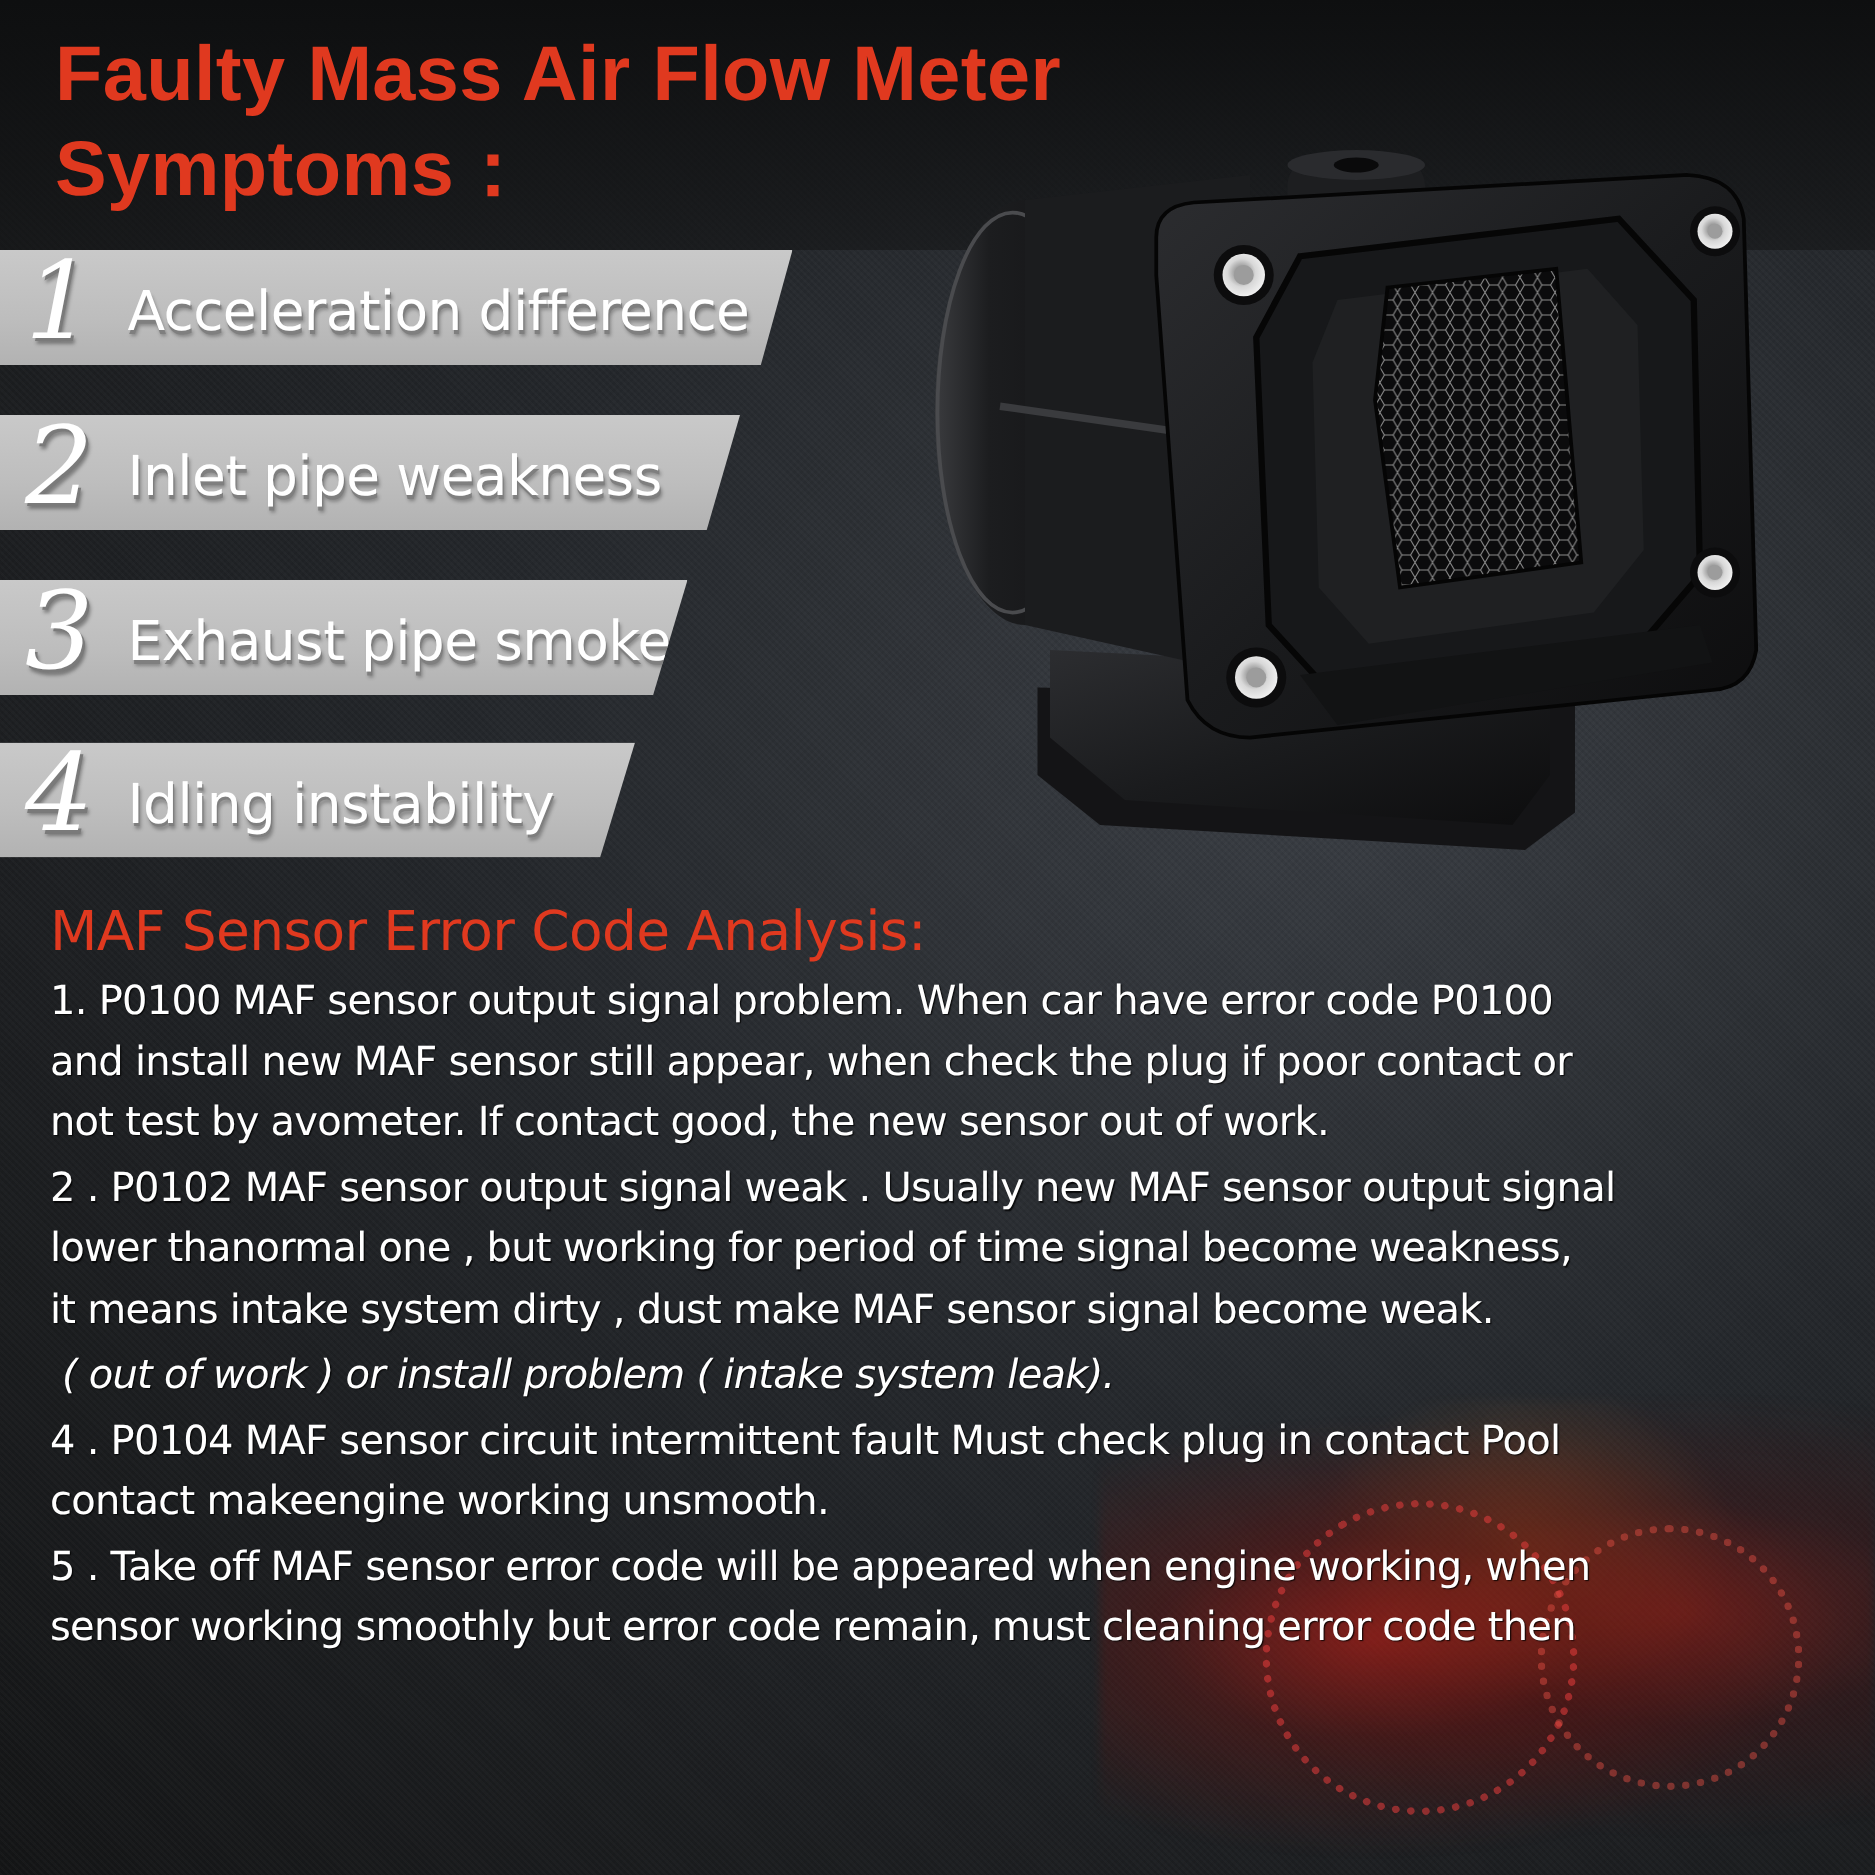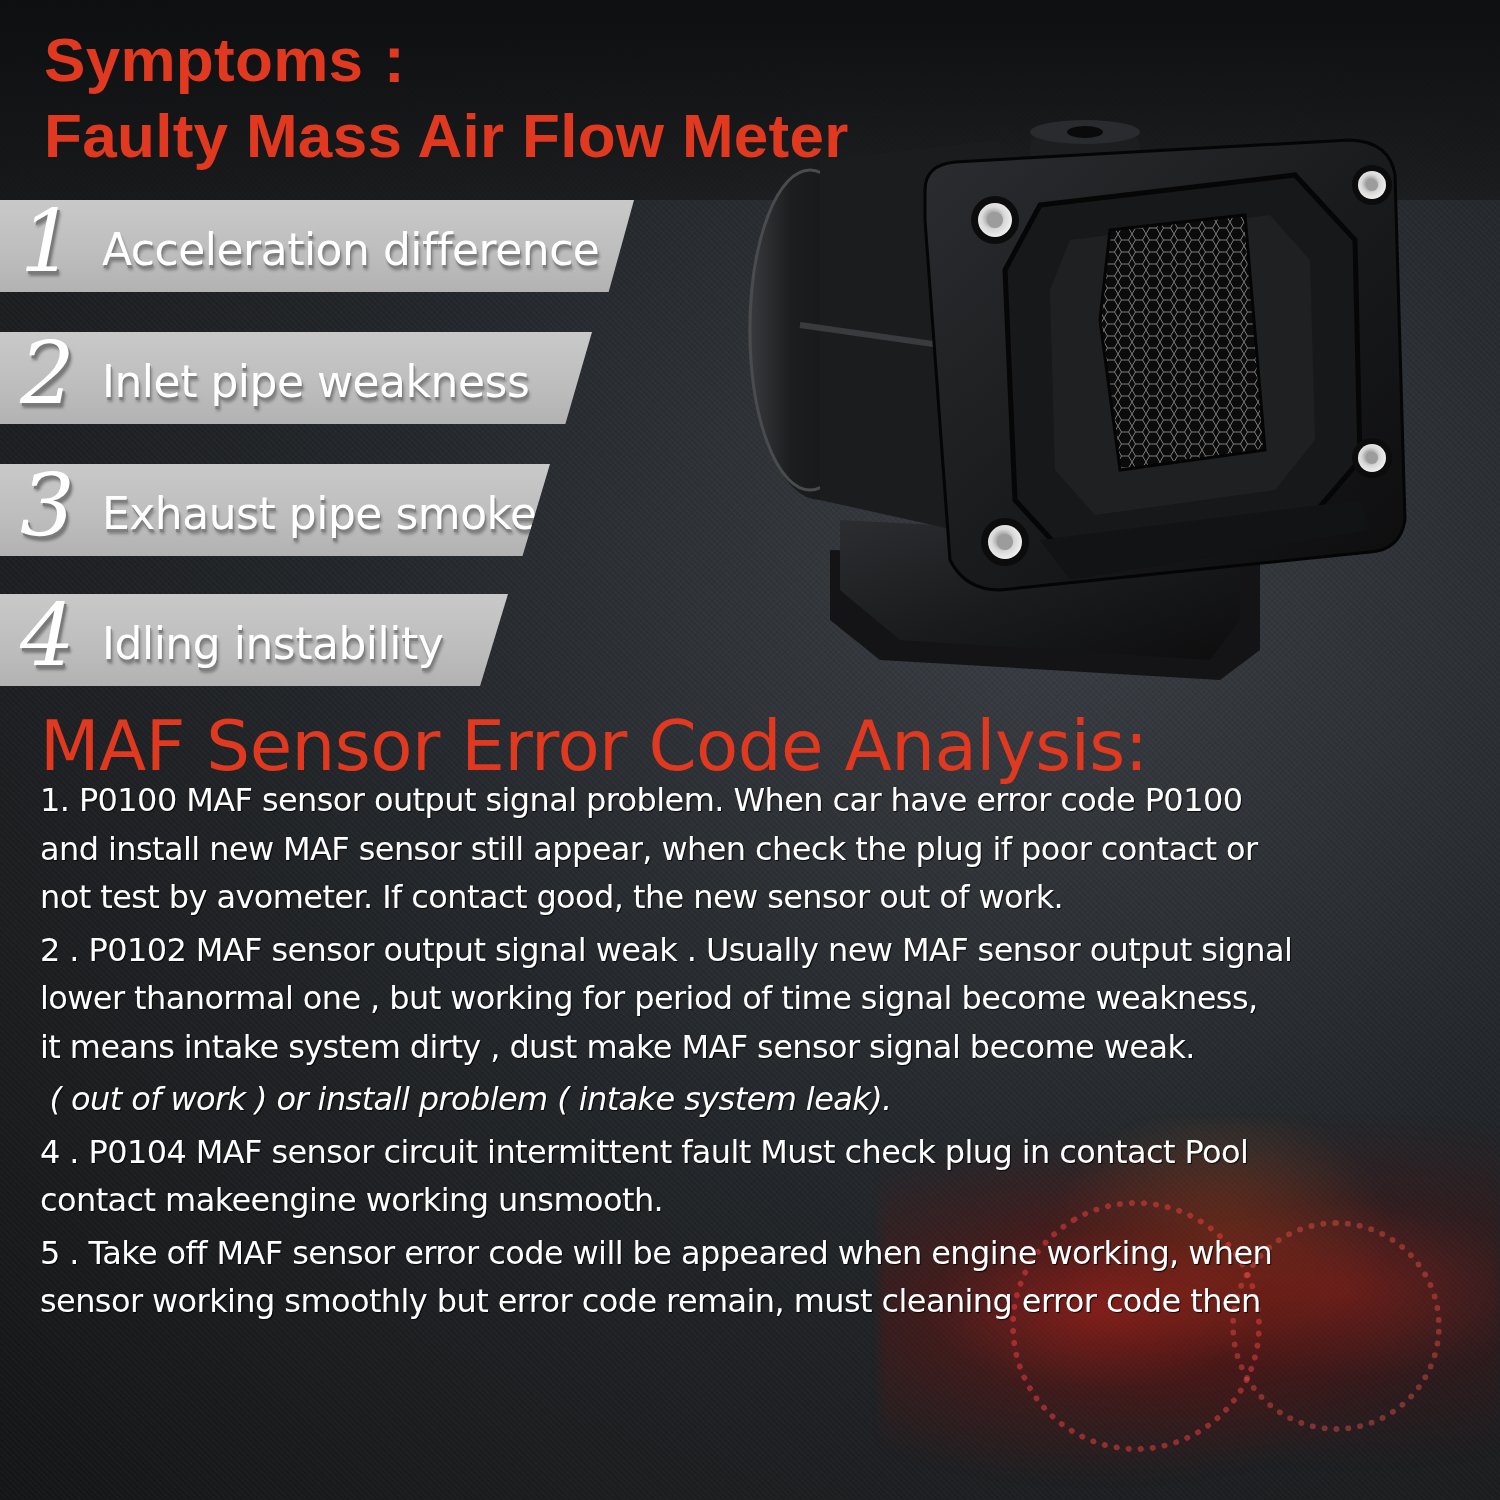--- a/index.html
+++ b/index.html
@@ -58,40 +58,40 @@
     filter: blur(4px);
   }
   .gauge {
     position: absolute; border-radius: 50%;
     border: 6px dotted rgba(230,60,60,0.55);
   }
 
   .section-title {
     position: absolute; left: 40px; top: 708px; margin: 0;
     font-family: "DejaVu Sans", sans-serif; font-weight: normal;
-    font-size: 69px; color: #e0391f; line-height: 76px; letter-spacing: -0.5px;
+    font-size: 44px; color: #e0391f; line-height: 76px; letter-spacing: -0.5px;
   }
   .analysis {
     position: absolute; left: 40px; top: 776px; width: 1420px;
     font-family: "DejaVu Sans", sans-serif; color: #ffffff;
     font-size: 32px; line-height: 48.5px; letter-spacing: -0.6px;
     text-shadow: 1px 1px 1px rgba(0,0,0,0.8);
   }
   .analysis .item { margin: 0 0 4px 0; }
   .analysis .line { display: block; white-space: nowrap; }
 </style>
 </head>
 <body>
 
 <div class="texture"></div>
 <div class="top-dark"></div>
 
 <h1 class="title">
+  <span>Faulty Mass Air Flow Meter</span>
   <span>Symptoms：</span>
-  <span>Faulty Mass Air Flow Meter</span>
 </h1>
 
 <div class="symptom" style="top:200px; width:634px; clip-path: polygon(0 0, 100% 0, 96% 100%, 0 100%);">
   <span class="num">1</span>
   <span class="label">Acceleration difference</span>
 </div>
 <div class="symptom" style="top:332px; width:592px; clip-path: polygon(0 0, 100% 0, 95.5% 100%, 0 100%);">
   <span class="num">2</span>
   <span class="label">Inlet pipe weakness</span>
 </div>

